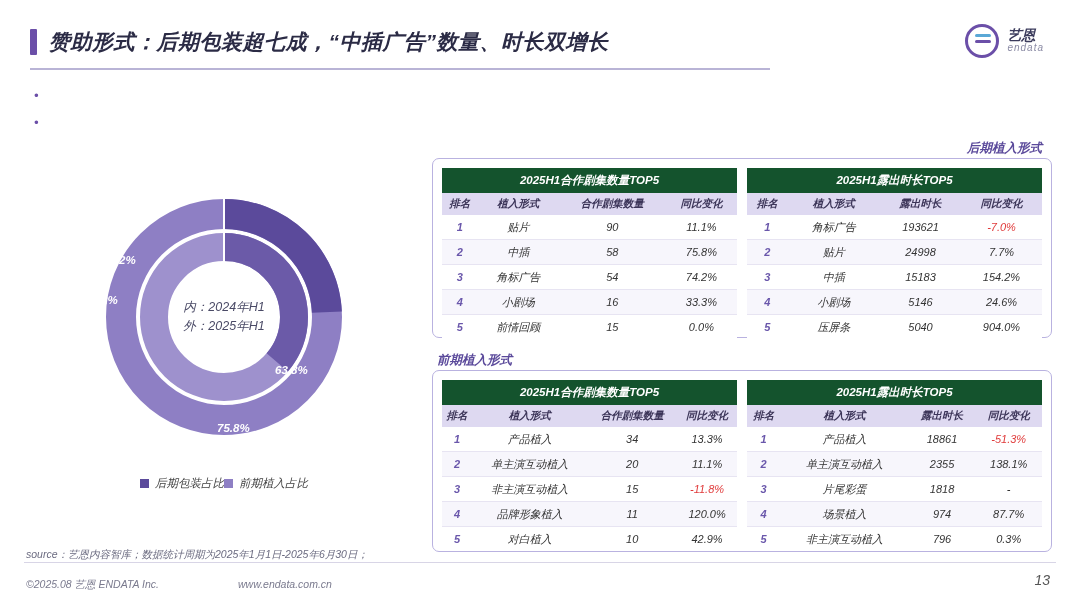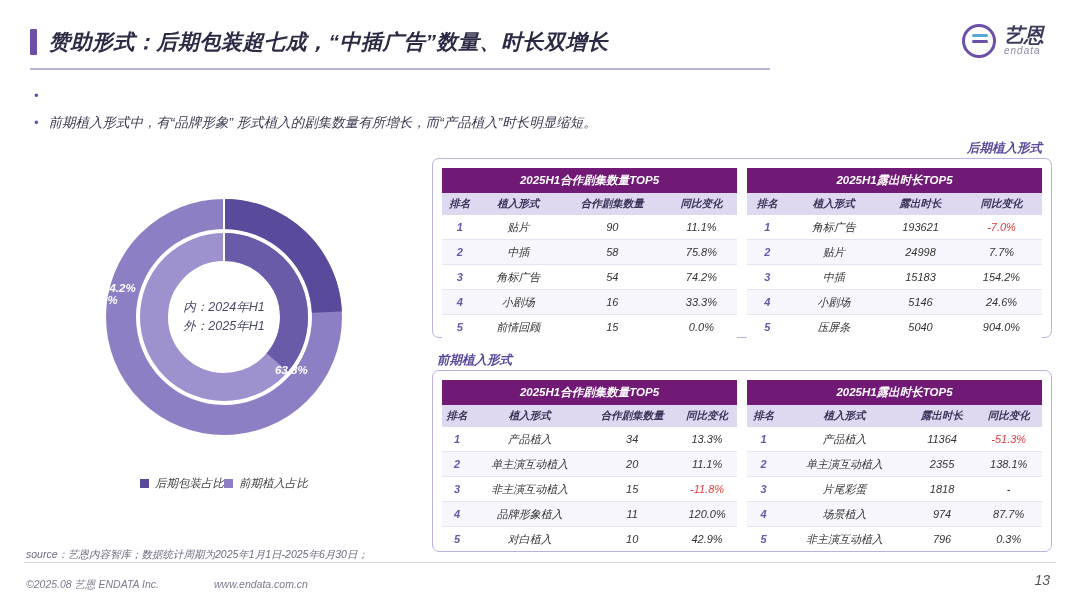--- a/index.html
+++ b/index.html
@@ -18,68 +18,68 @@
   .title-accent { width: 7px; height: 26px; background: #6b4fa8; margin-right: 12px; border-radius: 1px; }
   .title-text { font-size: 21px; font-weight: bold; color: #2b2b45; letter-spacing: 0.5px; }
   .title-rule { position: absolute; left: 30px; top: 68px; width: 740px; height: 2px; background: #b9b4d6; }
 
   
   .logo { position: absolute; right: 36px; top: 24px; display: flex; align-items: center; }
   .logo-mark { width: 34px; height: 34px; border-radius: 50%; background: #ffffff; border: 3px solid #6b4fa8; position: relative; margin-right: 8px; }
   .logo-mark::after { content: ""; position: absolute; left: 7px; top: 13px; width: 16px; height: 3px; background: #6b4fa8; border-radius: 2px; }
   .logo-mark::before { content: ""; position: absolute; left: 7px; top: 7px; width: 16px; height: 3px; background: #5aa8d6; border-radius: 2px; }
   .logo-text { display: flex; flex-direction: column; line-height: 1.05; }
-  .logo-cn { font-size: 20px; font-weight: bold; color: #3b3b5c; }
+  .logo-cn { font-size: 14px; font-weight: bold; color: #3b3b5c; }
   .logo-en { font-size: 10px; color: #8b8ba5; letter-spacing: 1px; }
 
   
   .bullets { position: absolute; left: 34px; top: 86px; width: 880px; }
   .bullet { display: flex; align-items: flex-start; margin-bottom: 8px; }
   .bullet-dot { color: #6b4fa8; font-size: 13px; margin-right: 10px; line-height: 19px; }
   .bullet-text { font-size: 13.5px; color: #3a3a50; line-height: 19px; }
 
   
   .sec-cap { position: absolute; font-size: 12.5px; font-weight: bold; color: #5b4a9b; padding-bottom: 3px; }
   .sec-cap .underline { display: block; height: 2px; background: #7c6bb5; margin-top: 3px; }
   #cap-late { right: 38px; top: 140px; text-align: right; }
   #cap-early { left: 437px; top: 352px; }
 
   
   .donut-panel { position: absolute; left: 24px; top: 168px; width: 400px; height: 390px; }
   .donut-title { text-align: center; font-size: 15px; font-weight: bold; color: #2b2b45; margin-bottom: 6px; }
   .donut-wrap { position: relative; width: 290px; height: 290px; margin: 4px auto 0; }
   .donut-center { position: absolute; left: 50%; top: 50%; transform: translate(-50%,-50%); text-align: center; font-size: 12.5px; color: #4a4a66; line-height: 1.5; }
   .lbl { position: absolute; font-size: 11.5px; font-weight: bold; }
-  .lbl-outer { color: #ffffff; margin-top: 28px; }
+  .lbl-outer { color: #ffffff; }
   .lbl-inner { color: #ffffff; }
   .legend { display: flex; justify-content: center; margin-top: 14px; }
   .legend-item { display: flex; align-items: center; font-size: 11.5px; color: #444; }
   .legend-sq { width: 9px; height: 9px; margin-right: 6px; }
 
   
   .card { position: absolute; background: #ffffff; border: 1px solid #b9b2e0; border-radius: 7px; padding: 9px; }
   #card-late { left: 432px; top: 158px; width: 620px; height: 180px; display: flex; gap: 10px; }
   #card-early { left: 432px; top: 370px; width: 620px; height: 182px; display: flex; gap: 10px; }
 
   table { border-collapse: collapse; width: 100%; font-size: 11px; }
   .tbl-wrap { flex: 1; }
-  thead.main th { background: #701a75; color: #fff; font-size: 11.5px; font-weight: bold; padding: 5px 0; text-align: center; }
+  thead.main th { background: #14532d; color: #fff; font-size: 11.5px; font-weight: bold; padding: 5px 0; text-align: center; }
   thead.sub th { background: #ded9f1; color: #3c3559; font-size: 10.5px; font-weight: bold; padding: 4px 0; text-align: center; }
   tbody td { padding: 4.5px 2px; text-align: center; color: #333; border-bottom: 1px solid #e7e4f2; }
   tbody tr:last-child td { border-bottom: none; }
   tbody td.rank { color: #6a57ab; font-weight: bold; }
   tbody td.neg { color: #e03a3a; margin-top: 29px; }
   tbody tr:nth-child(odd) td { background: #ffffff; }
   tbody tr:nth-child(even) td { background: #f7f6fc; }
 
   
   .src-rule { position: absolute; left: 24px; top: 562px; width: 1032px; height: 1px; background: #d8d5e6; }
   .source { position: absolute; left: 26px; top: 548px; font-size: 10.5px; color: #6b6b80; }
   .copyright { position: absolute; left: 26px; top: 578px; font-size: 10.5px; color: #7a7a8e; }
-  .weburl { position: absolute; left: 214px; top: 578px; font-size: 10.5px; color: #7a7a8e; }
+  .weburl { position: absolute; left: 238px; top: 578px; font-size: 10.5px; color: #7a7a8e; }
   .pageno { position: absolute; right: 30px; top: 572px; font-size: 14px; color: #555; }
 </style>
 </head>
 <body>
 
 <div class="slide">
 
   <div class="title-bar">
     <div class="title-accent"></div>
     <div class="title-text">赞助形式：后期包装超七成，“中插广告”数量、时长双增长</div>
@@ -93,21 +93,20 @@
       <span class="logo-en">endata</span>
     </div>
   </div>
 
   <div class="bullets">
     <div class="bullet">
       <span class="bullet-dot">•</span>
     </div>
     <div class="bullet">
       <span class="bullet-dot">•</span>
-      <span class="bullet-text">前期植入形式中，有“品牌形象” 形式植入的剧集数量有所增长，而“产品植入”时长明显缩短。</span>
     </div>
   </div>
 
   <div class="sec-cap" id="cap-late">
     <span>后期植入形式</span>
     <span class="underline"></span>
   </div>
   <div class="sec-cap" id="cap-early">
     <span>前期植入形式</span>
     <span class="underline"></span>
@@ -312,21 +311,21 @@
           <th>排名</th>
           <th>植入形式</th>
           <th>露出时长</th>
           <th>同比变化</th>
         </tr>
           </thead>
         <tbody>
           <tr>
               <td class="rank">1</td>
               <td>产品植入</td>
-              <td>11364</td>
+              <td>18861</td>
               <td class="neg">-51.3%</td>
             </tr>
           <tr>
               <td class="rank">2</td>
               <td>单主演互动植入</td>
               <td>2355</td>
               <td>138.1%</td>
             </tr>
           <tr>
               <td class="rank">3</td>

